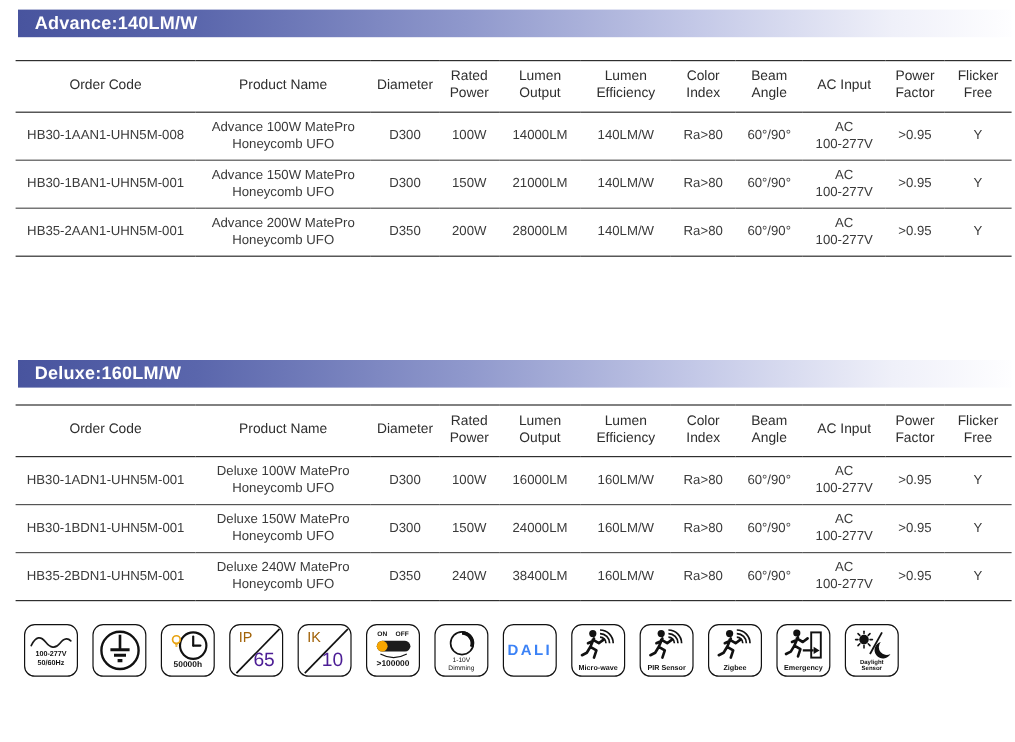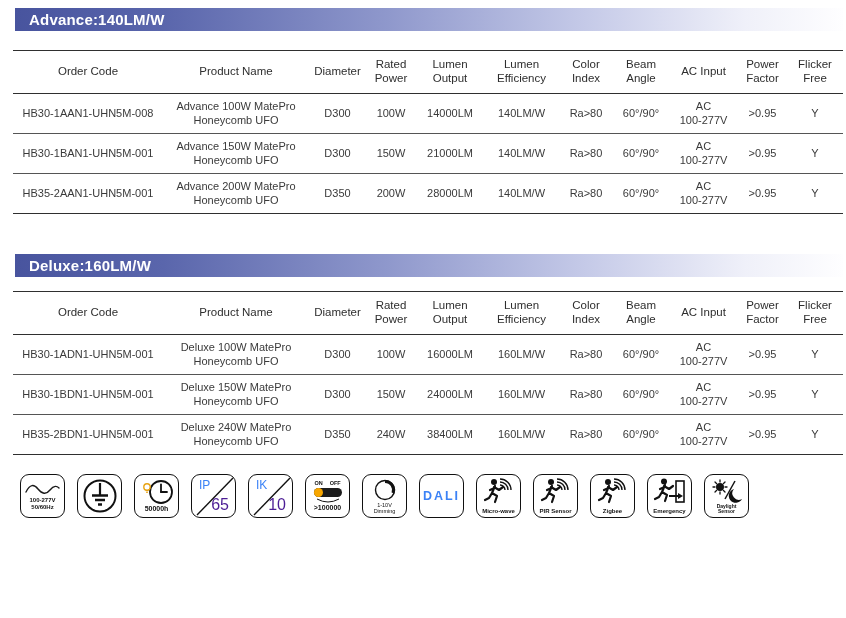--- a/index.html
+++ b/index.html
@@ -29,40 +29,40 @@
     border-top:1.5px solid #2f2f2f;border-bottom:1.5px solid #2f2f2f;
     text-align:center;vertical-align:middle;white-space:pre-line;line-height:1.2;padding:2px;
   }
   .spec td{
     height:37px;font-size:11px;text-align:center;vertical-align:middle;
     white-space:pre-line;line-height:1.25;padding:1px 2px;color:#3a3a3a;
   }
   .spec tbody tr + tr td{border-top:1px solid #555;}
   .spec tbody tr:last-child td{border-bottom:1.3px solid #2f2f2f;}
 
-  .sec2{margin-top:40px;}
+  .sec2{margin-top:86px;}
 
   
   .icon-row{display:flex;gap:12px;margin-top:19px;margin-left:7px;}
   .icon-box{
     box-sizing:border-box;width:45px;height:44px;flex:0 0 45px;
     border:1.6px solid #111;border-radius:9px;background:#fff;
     display:flex;flex-direction:column;align-items:center;justify-content:center;
     position:relative;overflow:hidden;
   }
   .icon-label{
     font-size:6px;font-weight:bold;color:#111;text-align:center;
     line-height:1.15;white-space:pre-line;letter-spacing:0;
   }
   .icon-label.lg{font-size:7px;}
   .icon-label.thin{font-weight:normal;font-size:5.5px;}
   .onoff-row{display:flex;gap:7px;font-size:5.5px;font-weight:bold;color:#111;margin-bottom:1px;}
   .toggle-pill{width:28px;height:9px;background:#1c1c1c;border-radius:5px;position:relative;margin:1px 0;}
   .toggle-knob{position:absolute;left:0px;top:0px;width:9px;height:9px;border-radius:50%;background:#F7A600;}
-  .rating-top{position:absolute;top:3px;left:7px;font-size:12px;color:#3b82f6;}
+  .rating-top{position:absolute;top:3px;left:7px;font-size:12px;color:#a16207;}
   .rating-bottom{position:absolute;bottom:3px;right:6px;font-size:16px;color:#4c1d95;}
   .diag{position:absolute;inset:0;}
   .dali-text{font-size:12.5px;font-weight:800;letter-spacing:2px;color:#3b82f6;}
   .sensor-label{position:absolute;bottom:2px;left:0;right:0;}
 </style>
 </head>
 <body>
 
 <div class="page">
 

